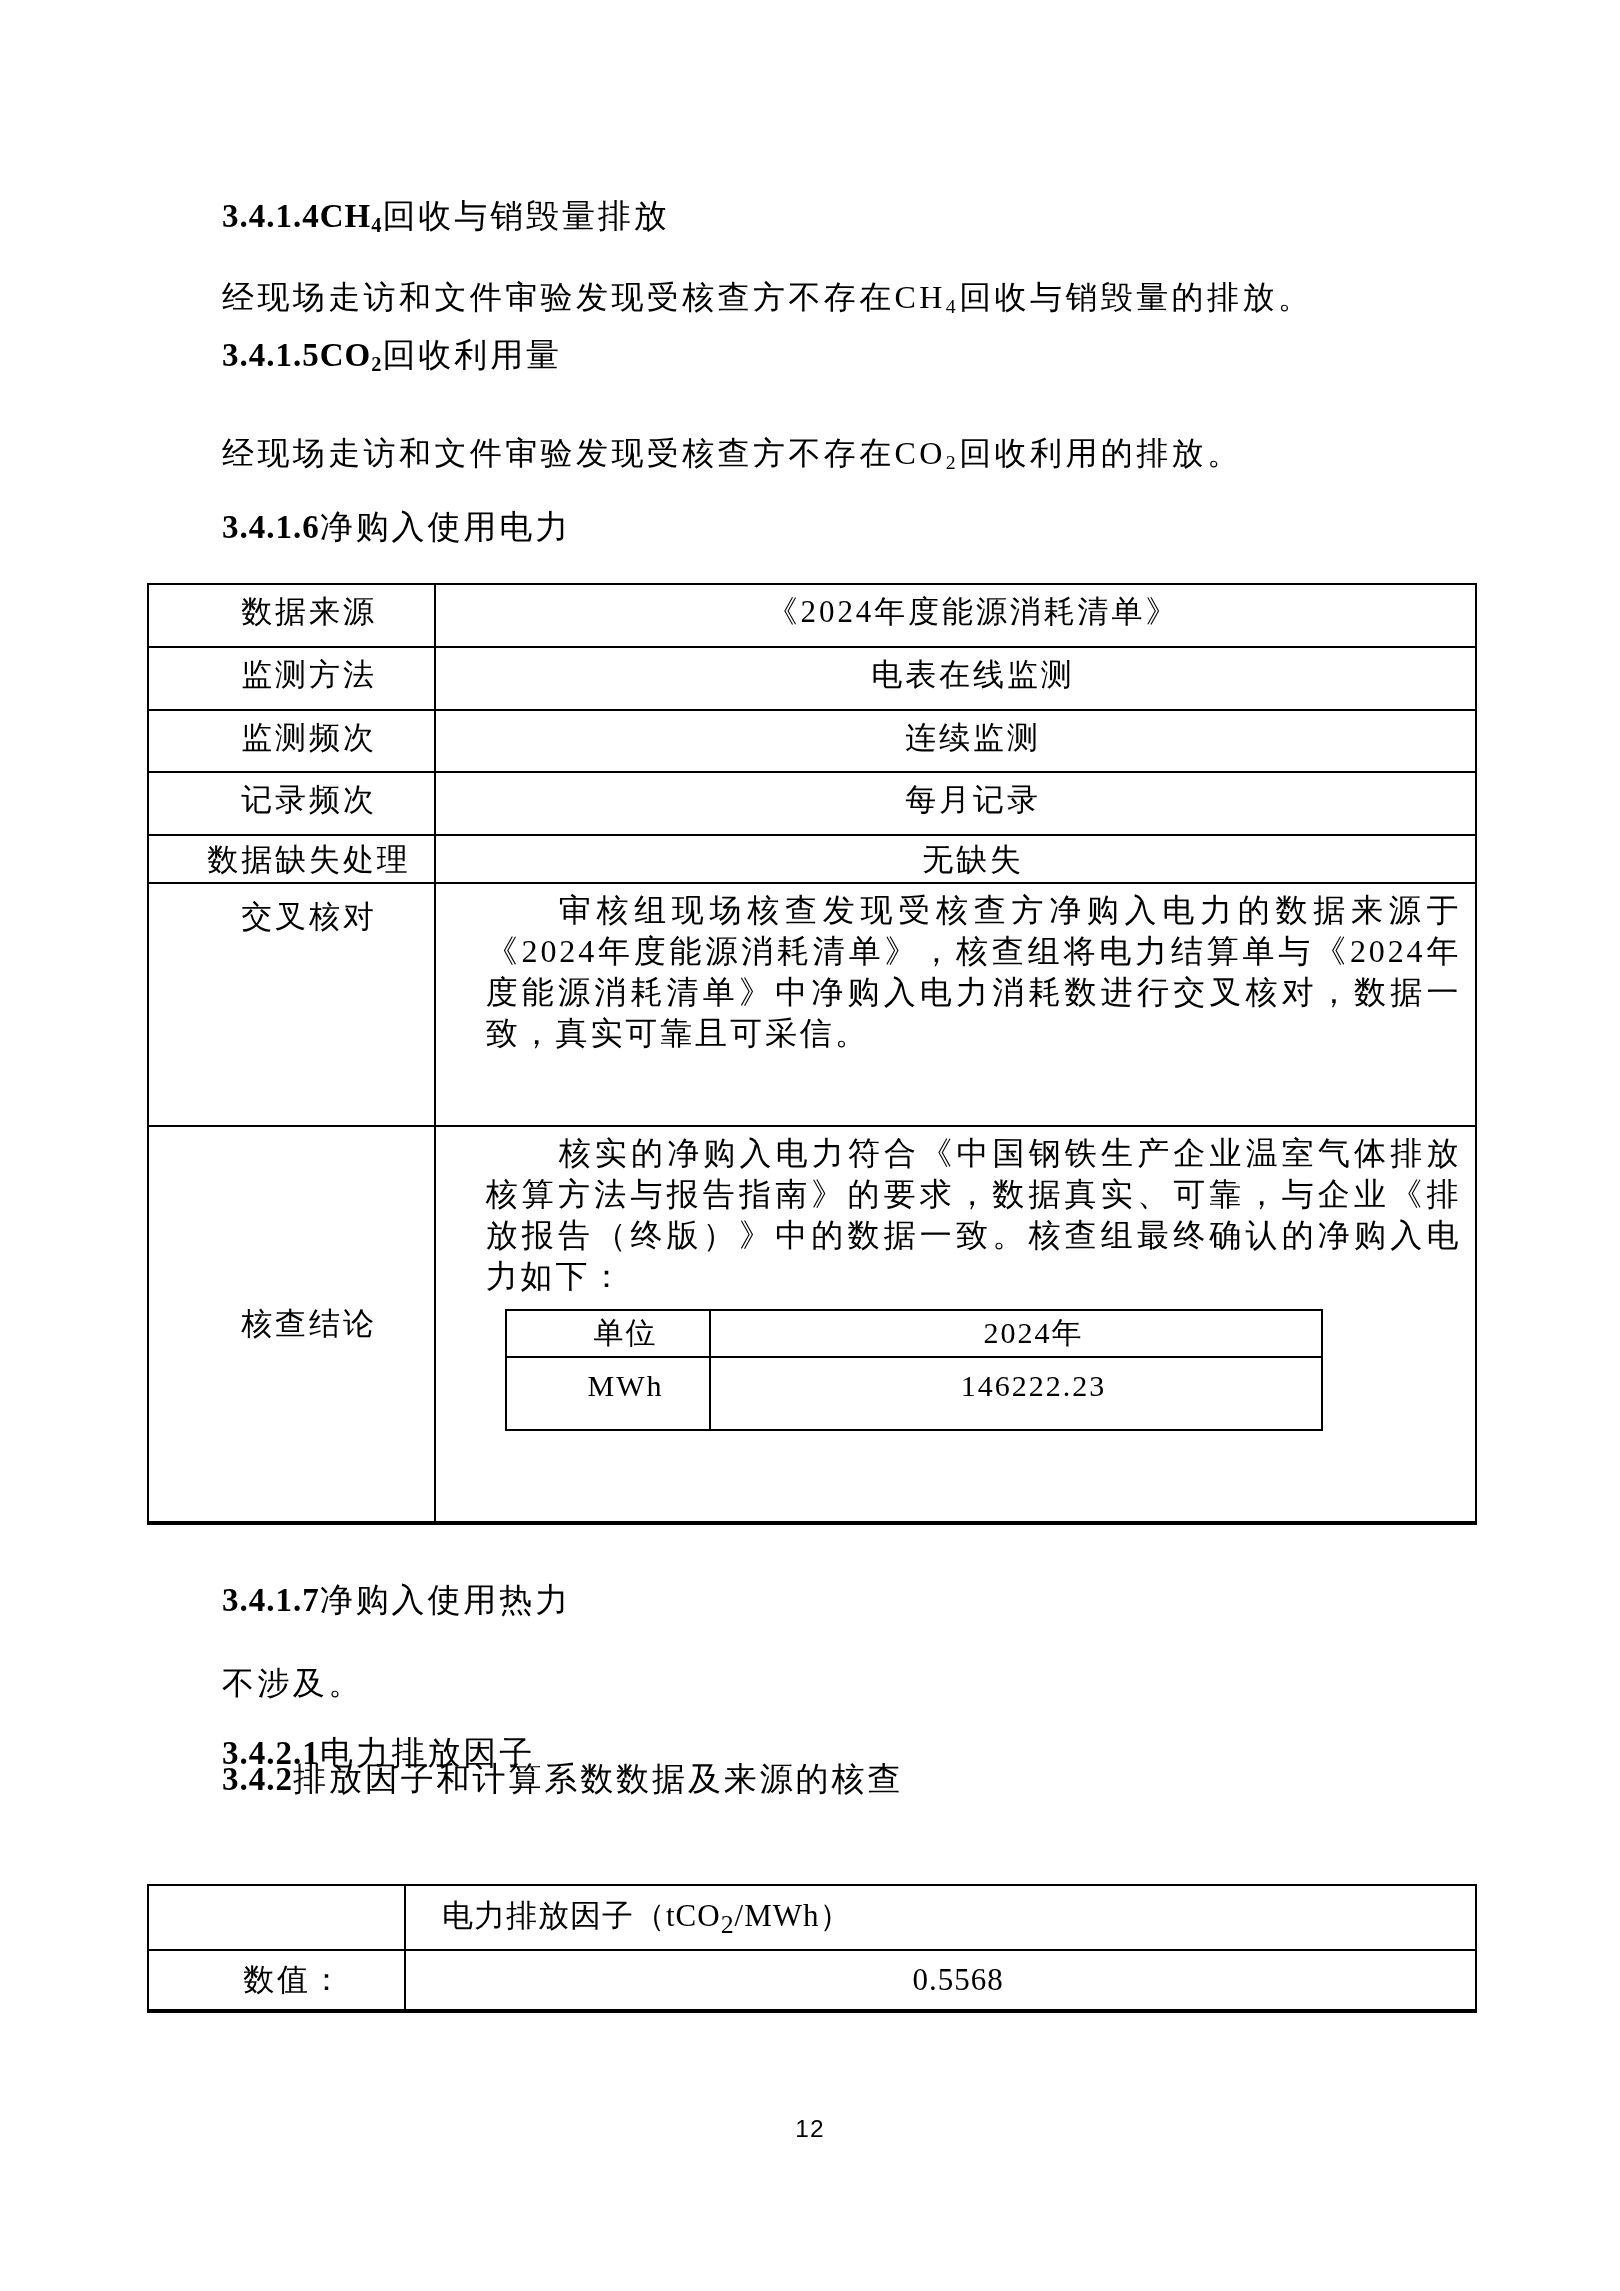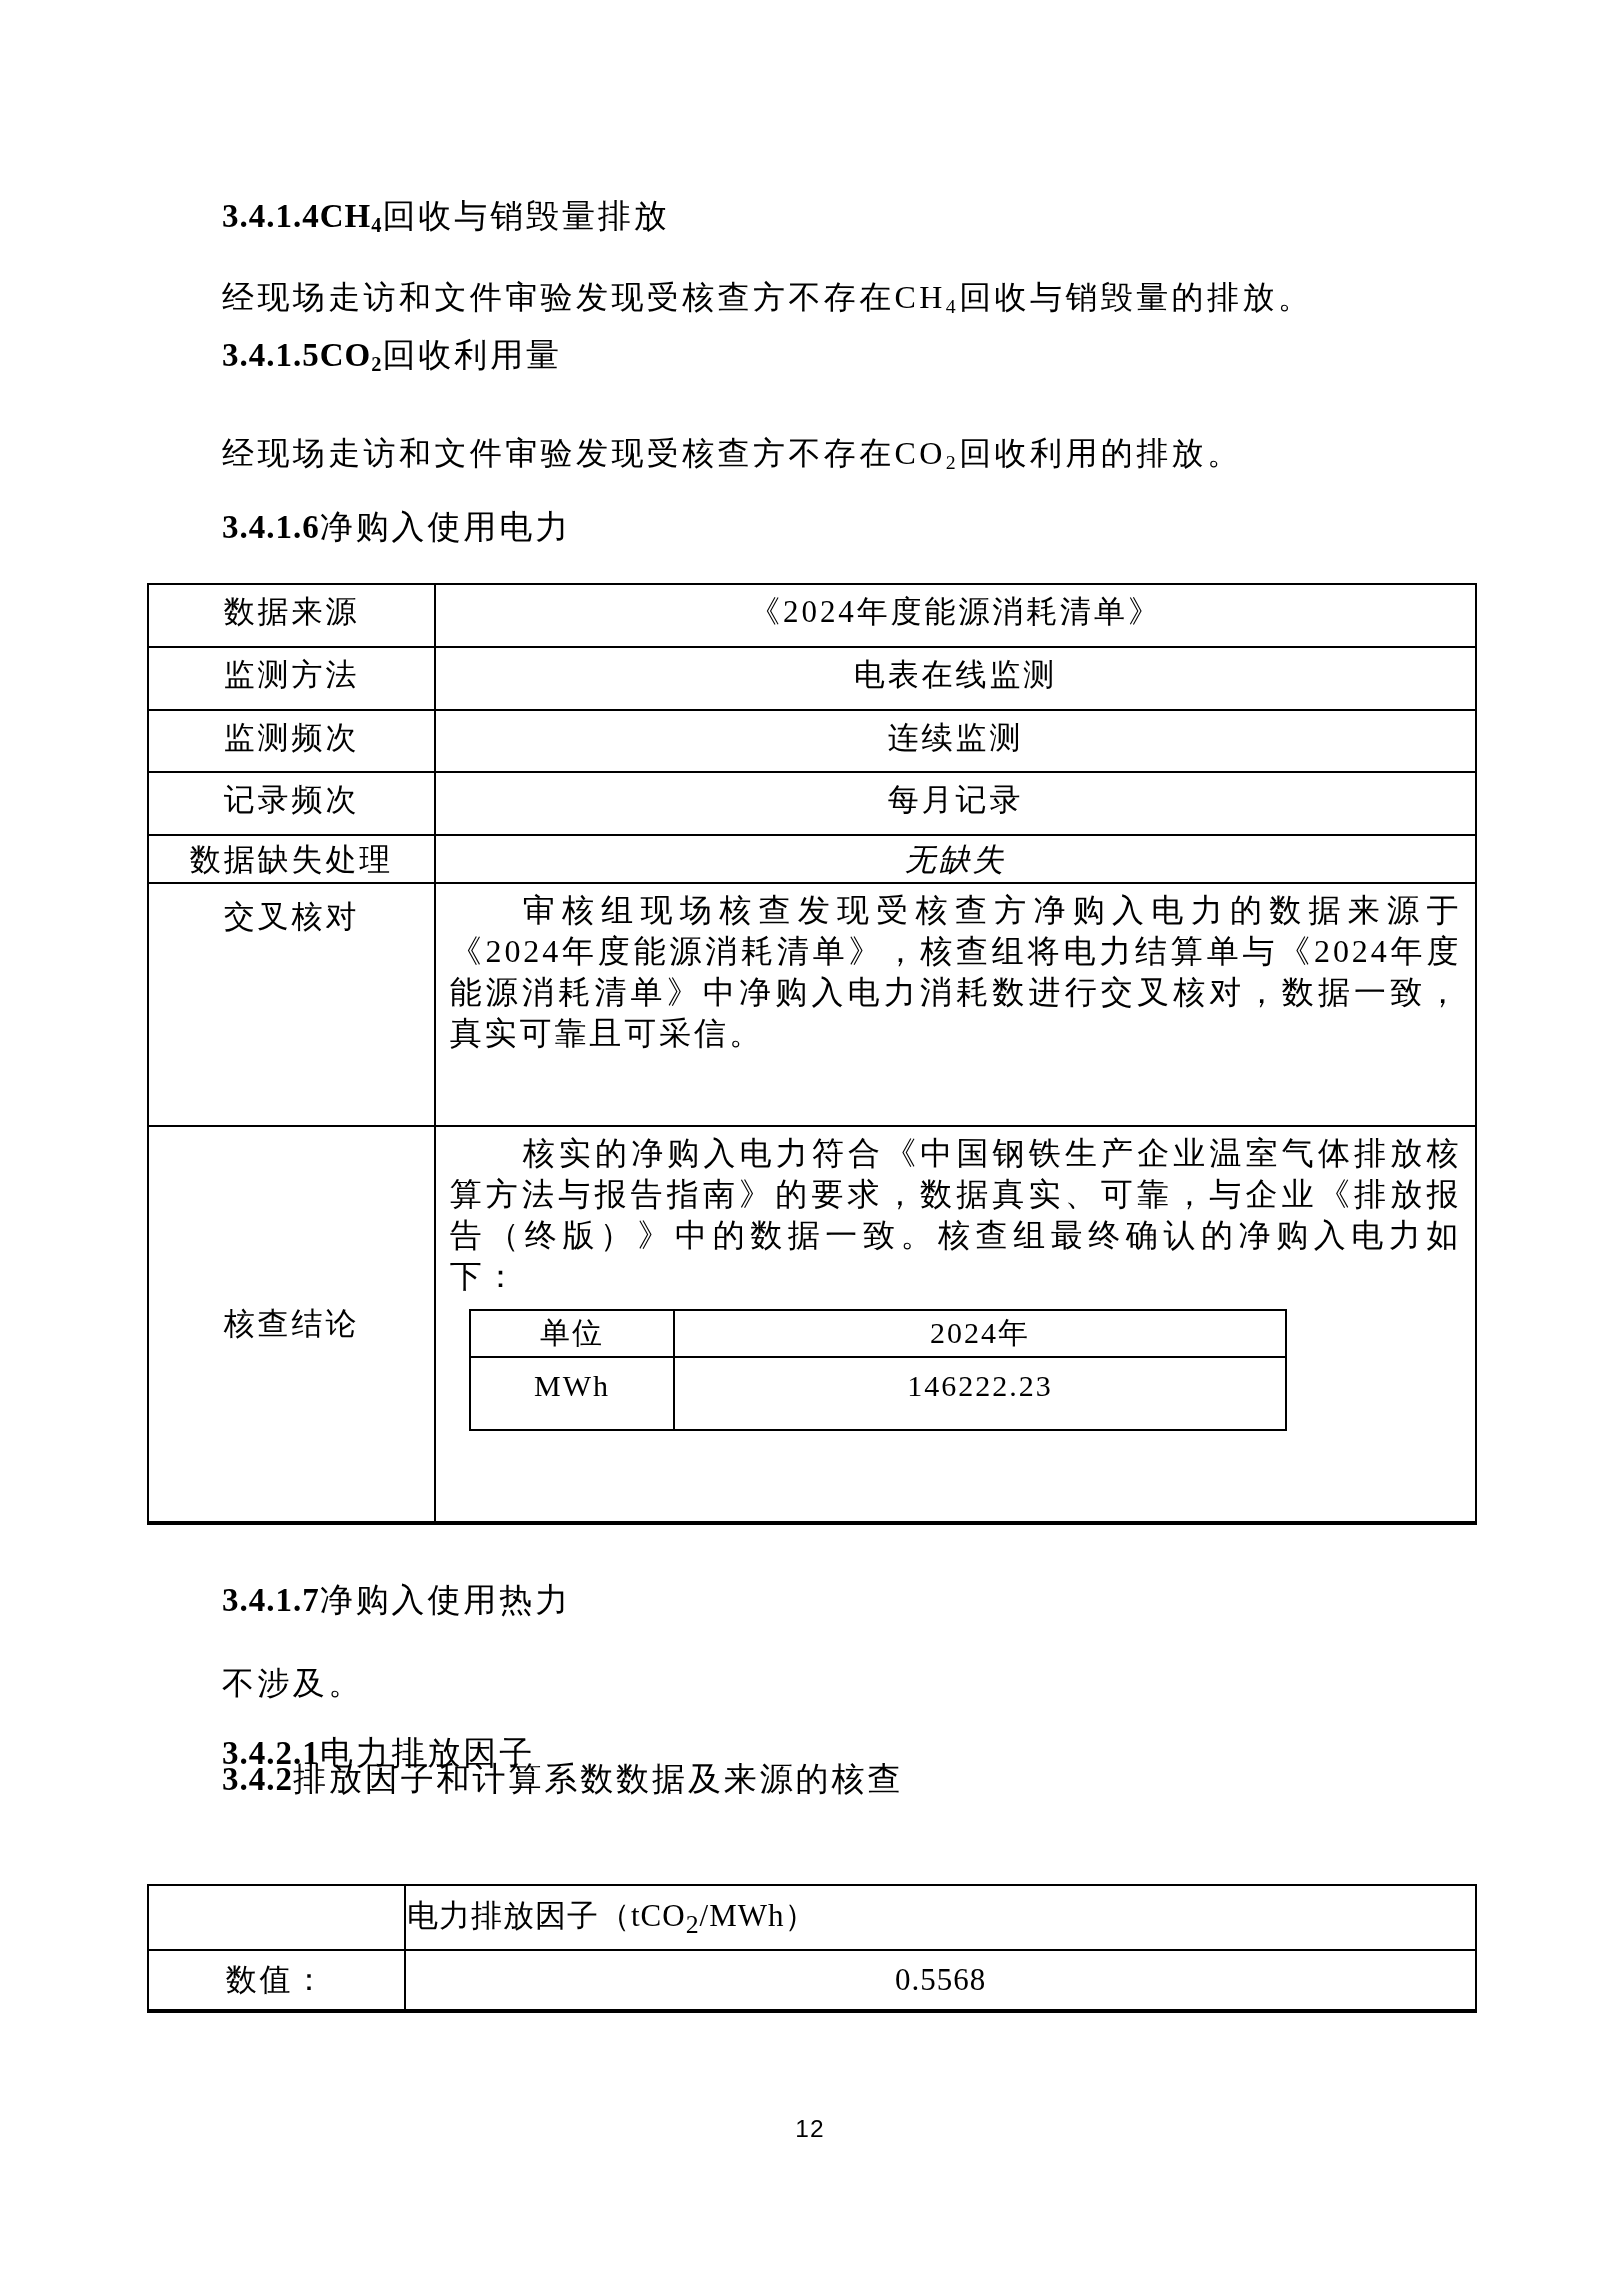--- a/index.html
+++ b/index.html
@@ -39,20 +39,21 @@
     border-collapse:collapse;
     table-layout:fixed;
     border:2.9px solid #000;
     border-bottom-width:4.9px;
   }
   table.doc td{
     border:2px solid #000;
     font-size:31px;
     letter-spacing:2.9px;
     overflow:hidden;
+    padding-left:36px;
   }
   td.lbl{
     text-align:center;
     vertical-align:top;
     padding-top:5.9px;
   }
   td.val{
     text-align:center;
     vertical-align:top;
     padding-top:5.9px;
@@ -145,21 +146,21 @@
     <tr style="height:62px;">
       <td class="lbl">监测频次</td>
       <td class="val">连续监测</td>
     </tr>
     <tr style="height:63px;">
       <td class="lbl">记录频次</td>
       <td class="val">每月记录</td>
     </tr>
     <tr style="height:43px;">
       <td class="lbl" style="padding-top:2.9px;">数据缺失处理</td>
-      <td class="val" style="padding-top:2.9px;font-style:italic;">无缺失</td>
+      <td class="val" style="padding-top:2.9px;">无缺失</td>
     </tr>
     <tr style="height:243px;">
       <td class="midlbl">交叉核对</td>
       <td class="longcell">
         <div class="longtext">审核组现场核查发现受核查方净购入电力的数据来源于《2024年度能源消耗清单》，核查组将电力结算单与《2024年度能源消耗清单》中净购入电力消耗数进行交叉核对，数据一致，真实可靠且可采信。</div>
       </td>
     </tr>
     <tr style="height:397px;">
       <td class="ctrlbl">核查结论</td>
       <td class="longcell">

